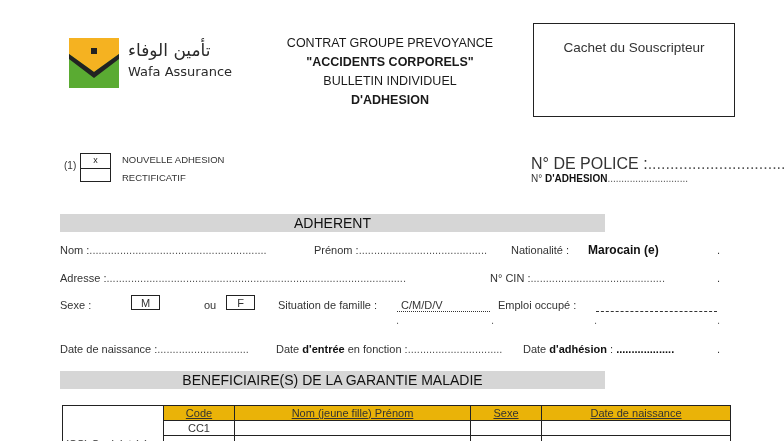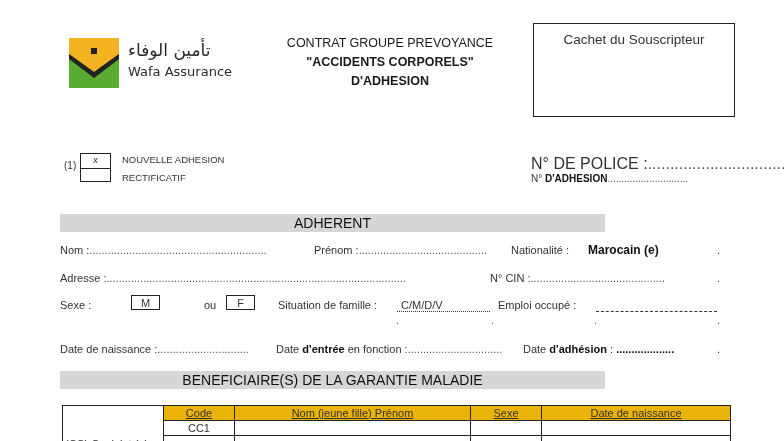--- a/index.html
+++ b/index.html
@@ -4,21 +4,21 @@
 <style>
   html, body { margin:0; padding:0; background:#ffffff; }
   body { width:784px; height:441px; position:relative; overflow:hidden;
          font-family:"Liberation Sans", sans-serif; color:#1a1a1a; }
   .abs { position:absolute; }
   .logo-box { left:69px; top:38px; width:50px; height:50px; overflow:hidden; }
   .logo-ar { left:128px; top:40px; font-size:17px; color:#2a2a2a; font-family:"DejaVu Sans", sans-serif; letter-spacing:0px; }
   .logo-en { left:128px; top:64px; font-size:13px; color:#2a2a2a; font-family:"DejaVu Sans", sans-serif; }
   .title { left:250px; top:34px; width:280px; text-align:center; font-size:12.5px; line-height:19px; color:#1a1a1a; }
   .title .b { font-weight:bold; }
-  .cachet { left:533px; top:23px; width:202px; height:94px; border:1.5px solid #222; box-sizing:border-box; text-align:center; font-size:13.5px; padding-top:8px; color:#333; }
+  .cachet { left:533px; top:23px; width:202px; height:94px; border:1.5px solid #222; box-sizing:border-box; text-align:center; font-size:13.5px; padding-top:16px; color:#333; }
   .small { font-size:10px; color:#333; }
   .cb { position:absolute; border:1.5px solid #222; box-sizing:border-box; font-size:9px; text-align:center; line-height:12px; }
   .banner { left:60px; width:545px; height:18px; background:#d6d6d6; text-align:center; font-size:14px; line-height:18px; color:#111; }
   .line { font-size:11px; color:#333; white-space:nowrap; }
   .bold { font-weight:bold; color:#111; }
   .dots { letter-spacing:0px; color:#555; }
   .box { position:absolute; border:1.3px solid #222; box-sizing:border-box; text-align:center; font-size:11px; line-height:14px; color:#333; }
   table.ben { position:absolute; left:62px; top:405px; border-collapse:collapse; font-size:11px; color:#333; }
   table.ben td { border:1.2px solid #222; padding:0; height:14px; text-align:center; }
   table.ben td.hd { background:#eab308;text-decoration:underline; }
@@ -33,20 +33,21 @@
     <polygon points="0,16 25,34 50,16 50,21 25,40 0,21" fill="#222"></polygon>
     <rect x="22" y="10" width="6" height="6" fill="#222"></rect>
   </svg>
 </div>
 <div class="abs logo-ar">تأمين الوفاء</div>
 <div class="abs logo-en">Wafa Assurance</div>
 
 <div class="abs title">
   <div>CONTRAT GROUPE PREVOYANCE</div>
   <div class="b">"ACCIDENTS CORPORELS"</div>
+  <div>BULLETIN INDIVIDUEL</div>
   <div class="b">D'ADHESION</div>
 </div>
 
 <div class="abs cachet">
   <span>Cachet du Souscripteur</span>
 </div>
 
 <div class="abs small" style="left:64px; top:160px;">(1)</div>
 <div class="cb" style="left:80px; top:153px; width:31px; height:16px;">x</div>
 <div class="cb" style="left:80px; top:168px; width:31px; height:14px;"></div>

